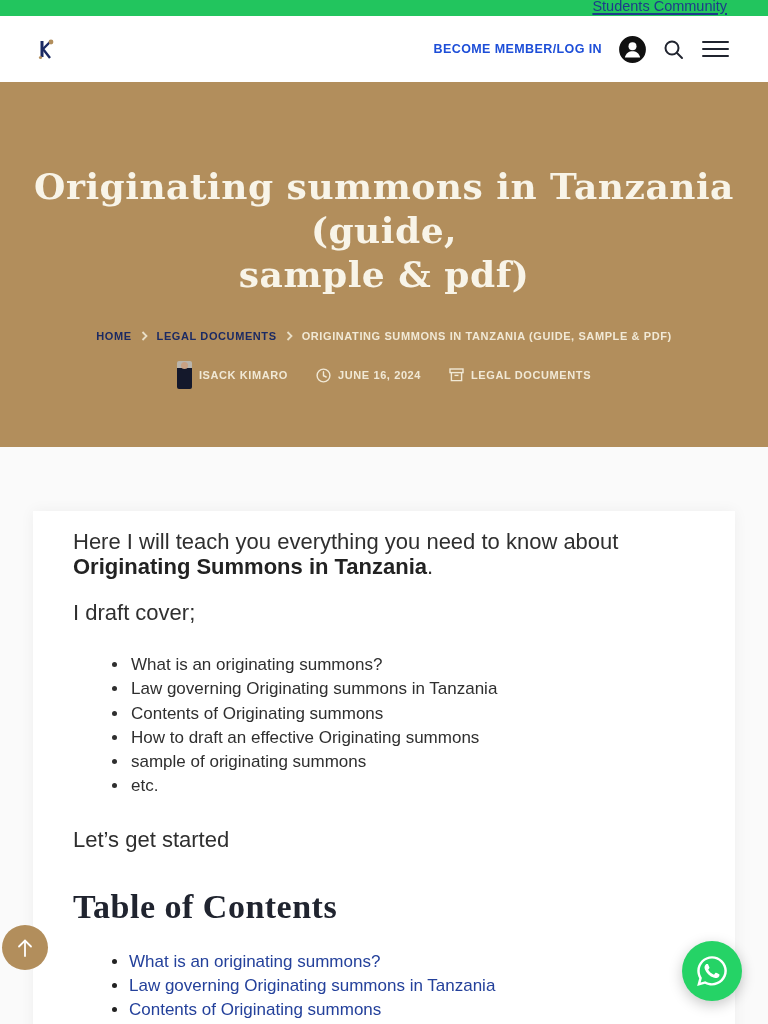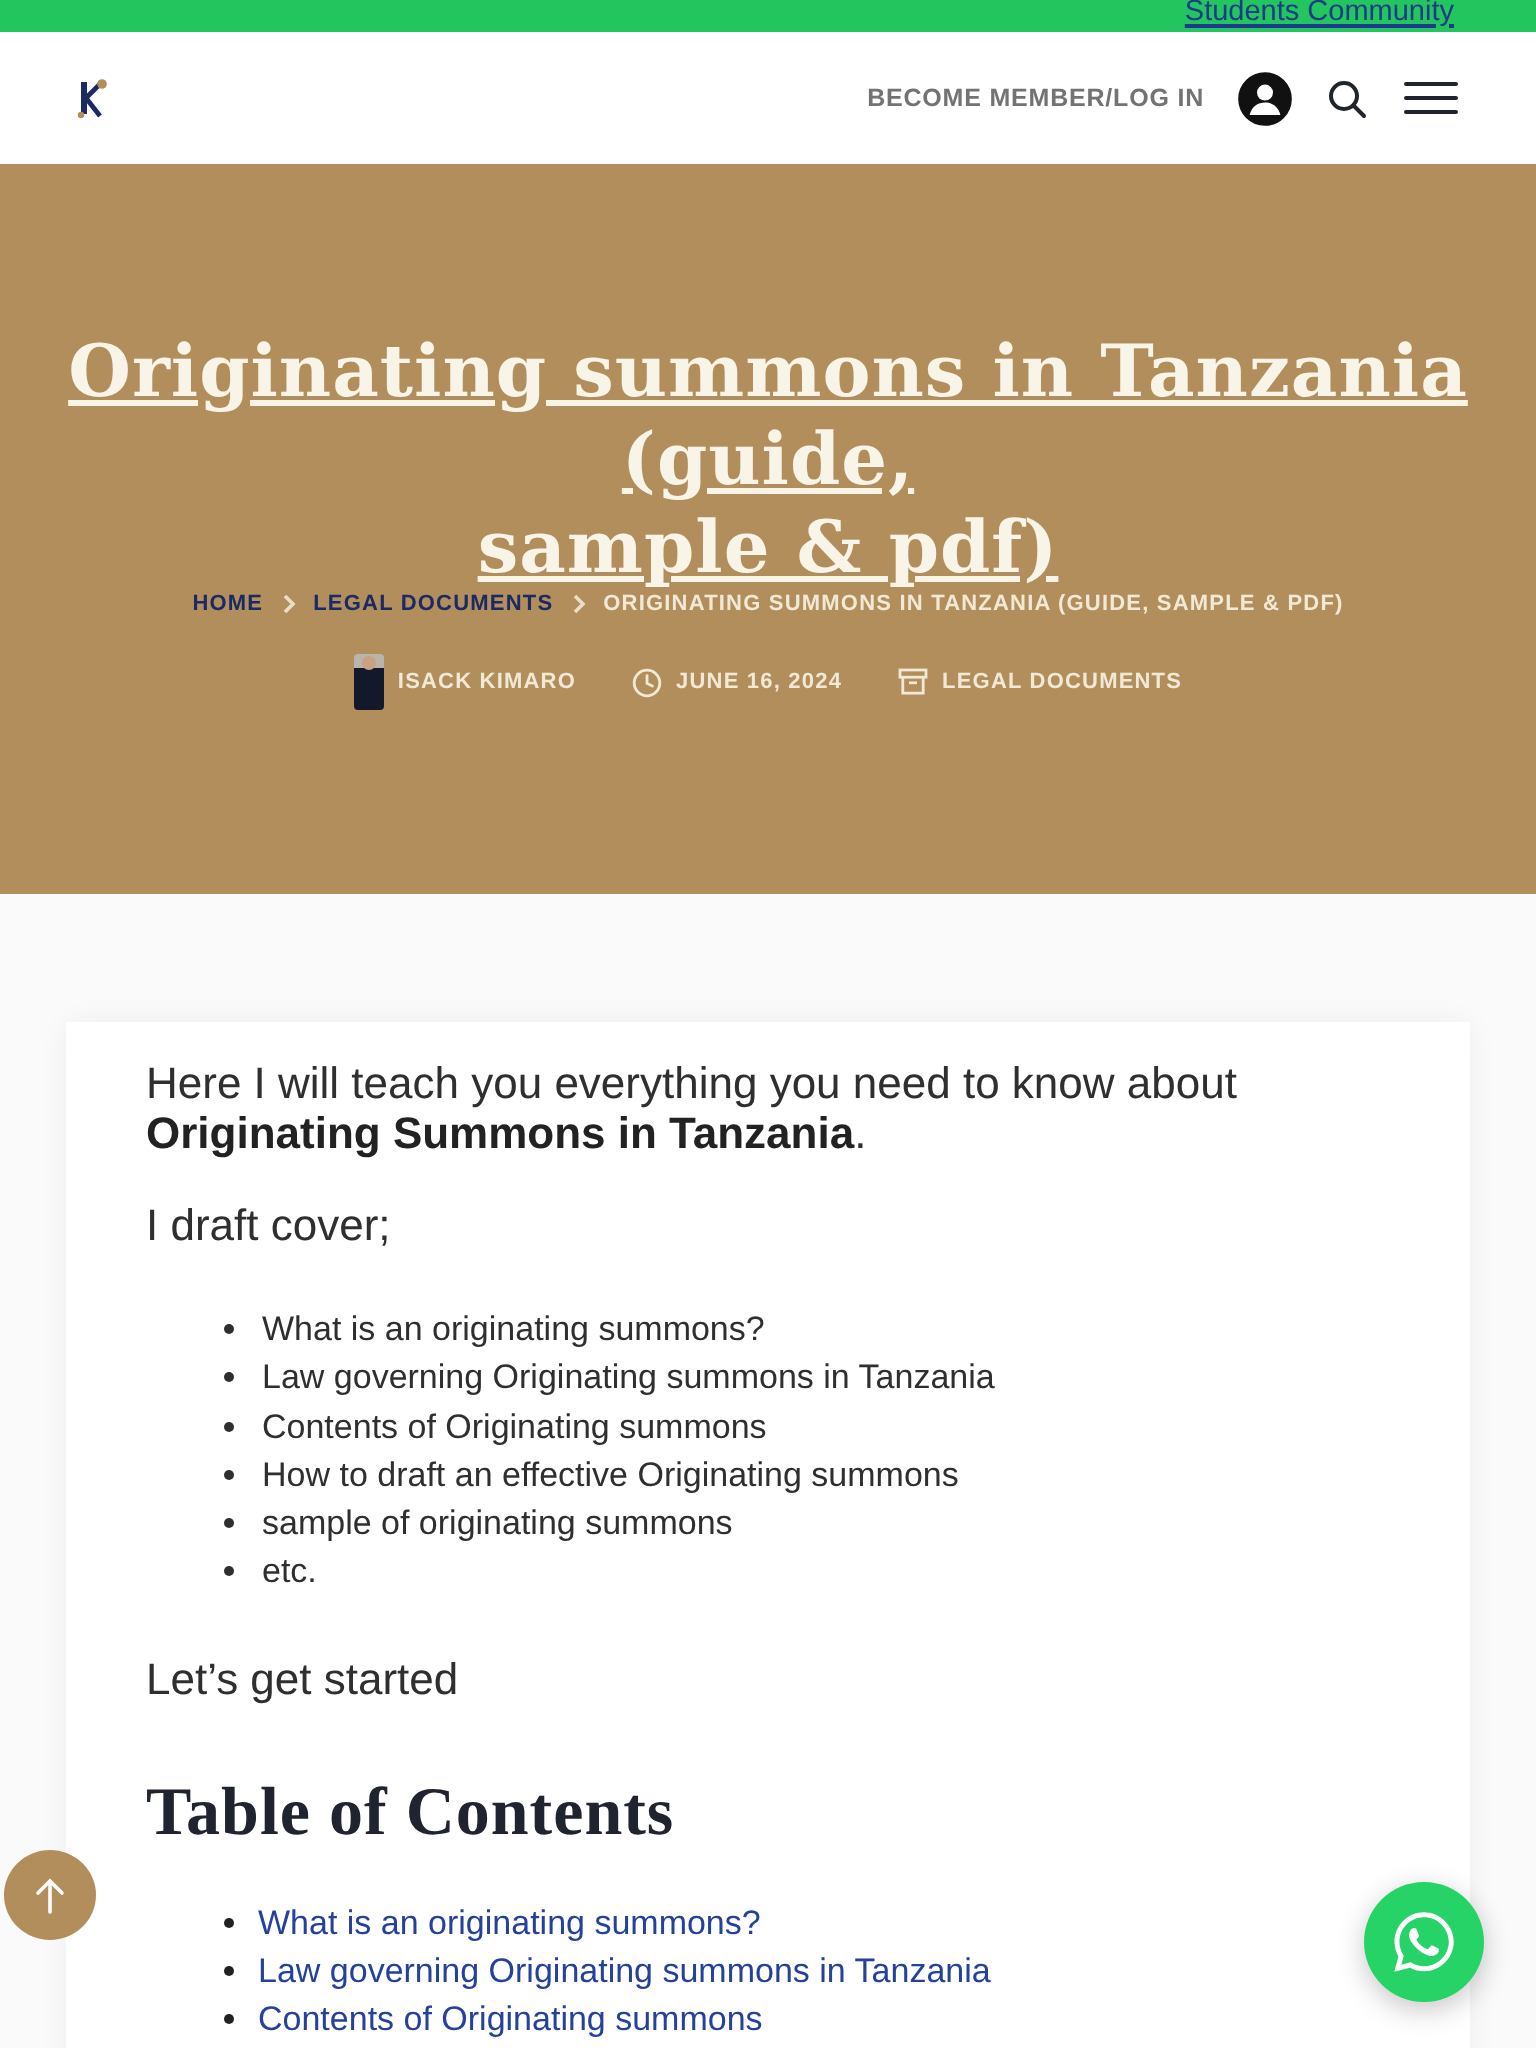--- a/index.html
+++ b/index.html
@@ -19,39 +19,40 @@
   }
   
   .header {
     height:66px; background:#fff;
     display:flex; align-items:center; justify-content:space-between;
     padding:0 38px 0 35px;
   }
   .logo { display:inline-block; line-height:0; cursor:pointer; }
   .hdr-right { display:flex; align-items:center; gap:17px; }
   .cta {
-    font-size:12.5px; font-weight:700; color:#737373;
+    font-size:12.5px; font-weight:700; color:#1d4ed8;
     letter-spacing:.4px; cursor:pointer; background:none; border:none;
     font-family:"Liberation Sans", sans-serif;
   }
   .icon-btn { background:none; border:none; line-height:0; cursor:pointer; padding:0; }
   
   .hero {
     height:365px; background:#b28e5c;
     display:flex; flex-direction:column; align-items:center;
     text-align:center; color:#f6f0e1;
   }
   .hero h1 {
     margin-top:82px;
     font-family:"DejaVu Serif", serif;
     font-weight:700; font-size:36px; line-height:44px;
-    color:#f8f4e8; letter-spacing:.5px;text-decoration:underline;
+    color:#f8f4e8; letter-spacing:.5px;
   }
   .hero h1 span { display:block; }
   .breadcrumb {
+    margin-top:34px;
     display:flex; align-items:center; gap:9px;
     font-size:11px; font-weight:700; letter-spacing:.6px;
   }
   .breadcrumb a { color:#1b2a63; text-decoration:none; cursor:pointer; }
   .breadcrumb .sep { color:#e9dfc8; font-size:12px; line-height:0; }
   .breadcrumb .current { color:#f1e9d6; font-weight:700; }
   .meta {
     margin-top:19px;
     display:flex; align-items:center; gap:9px;
     font-size:11px; font-weight:700; letter-spacing:.6px; color:#f1e9d6;

